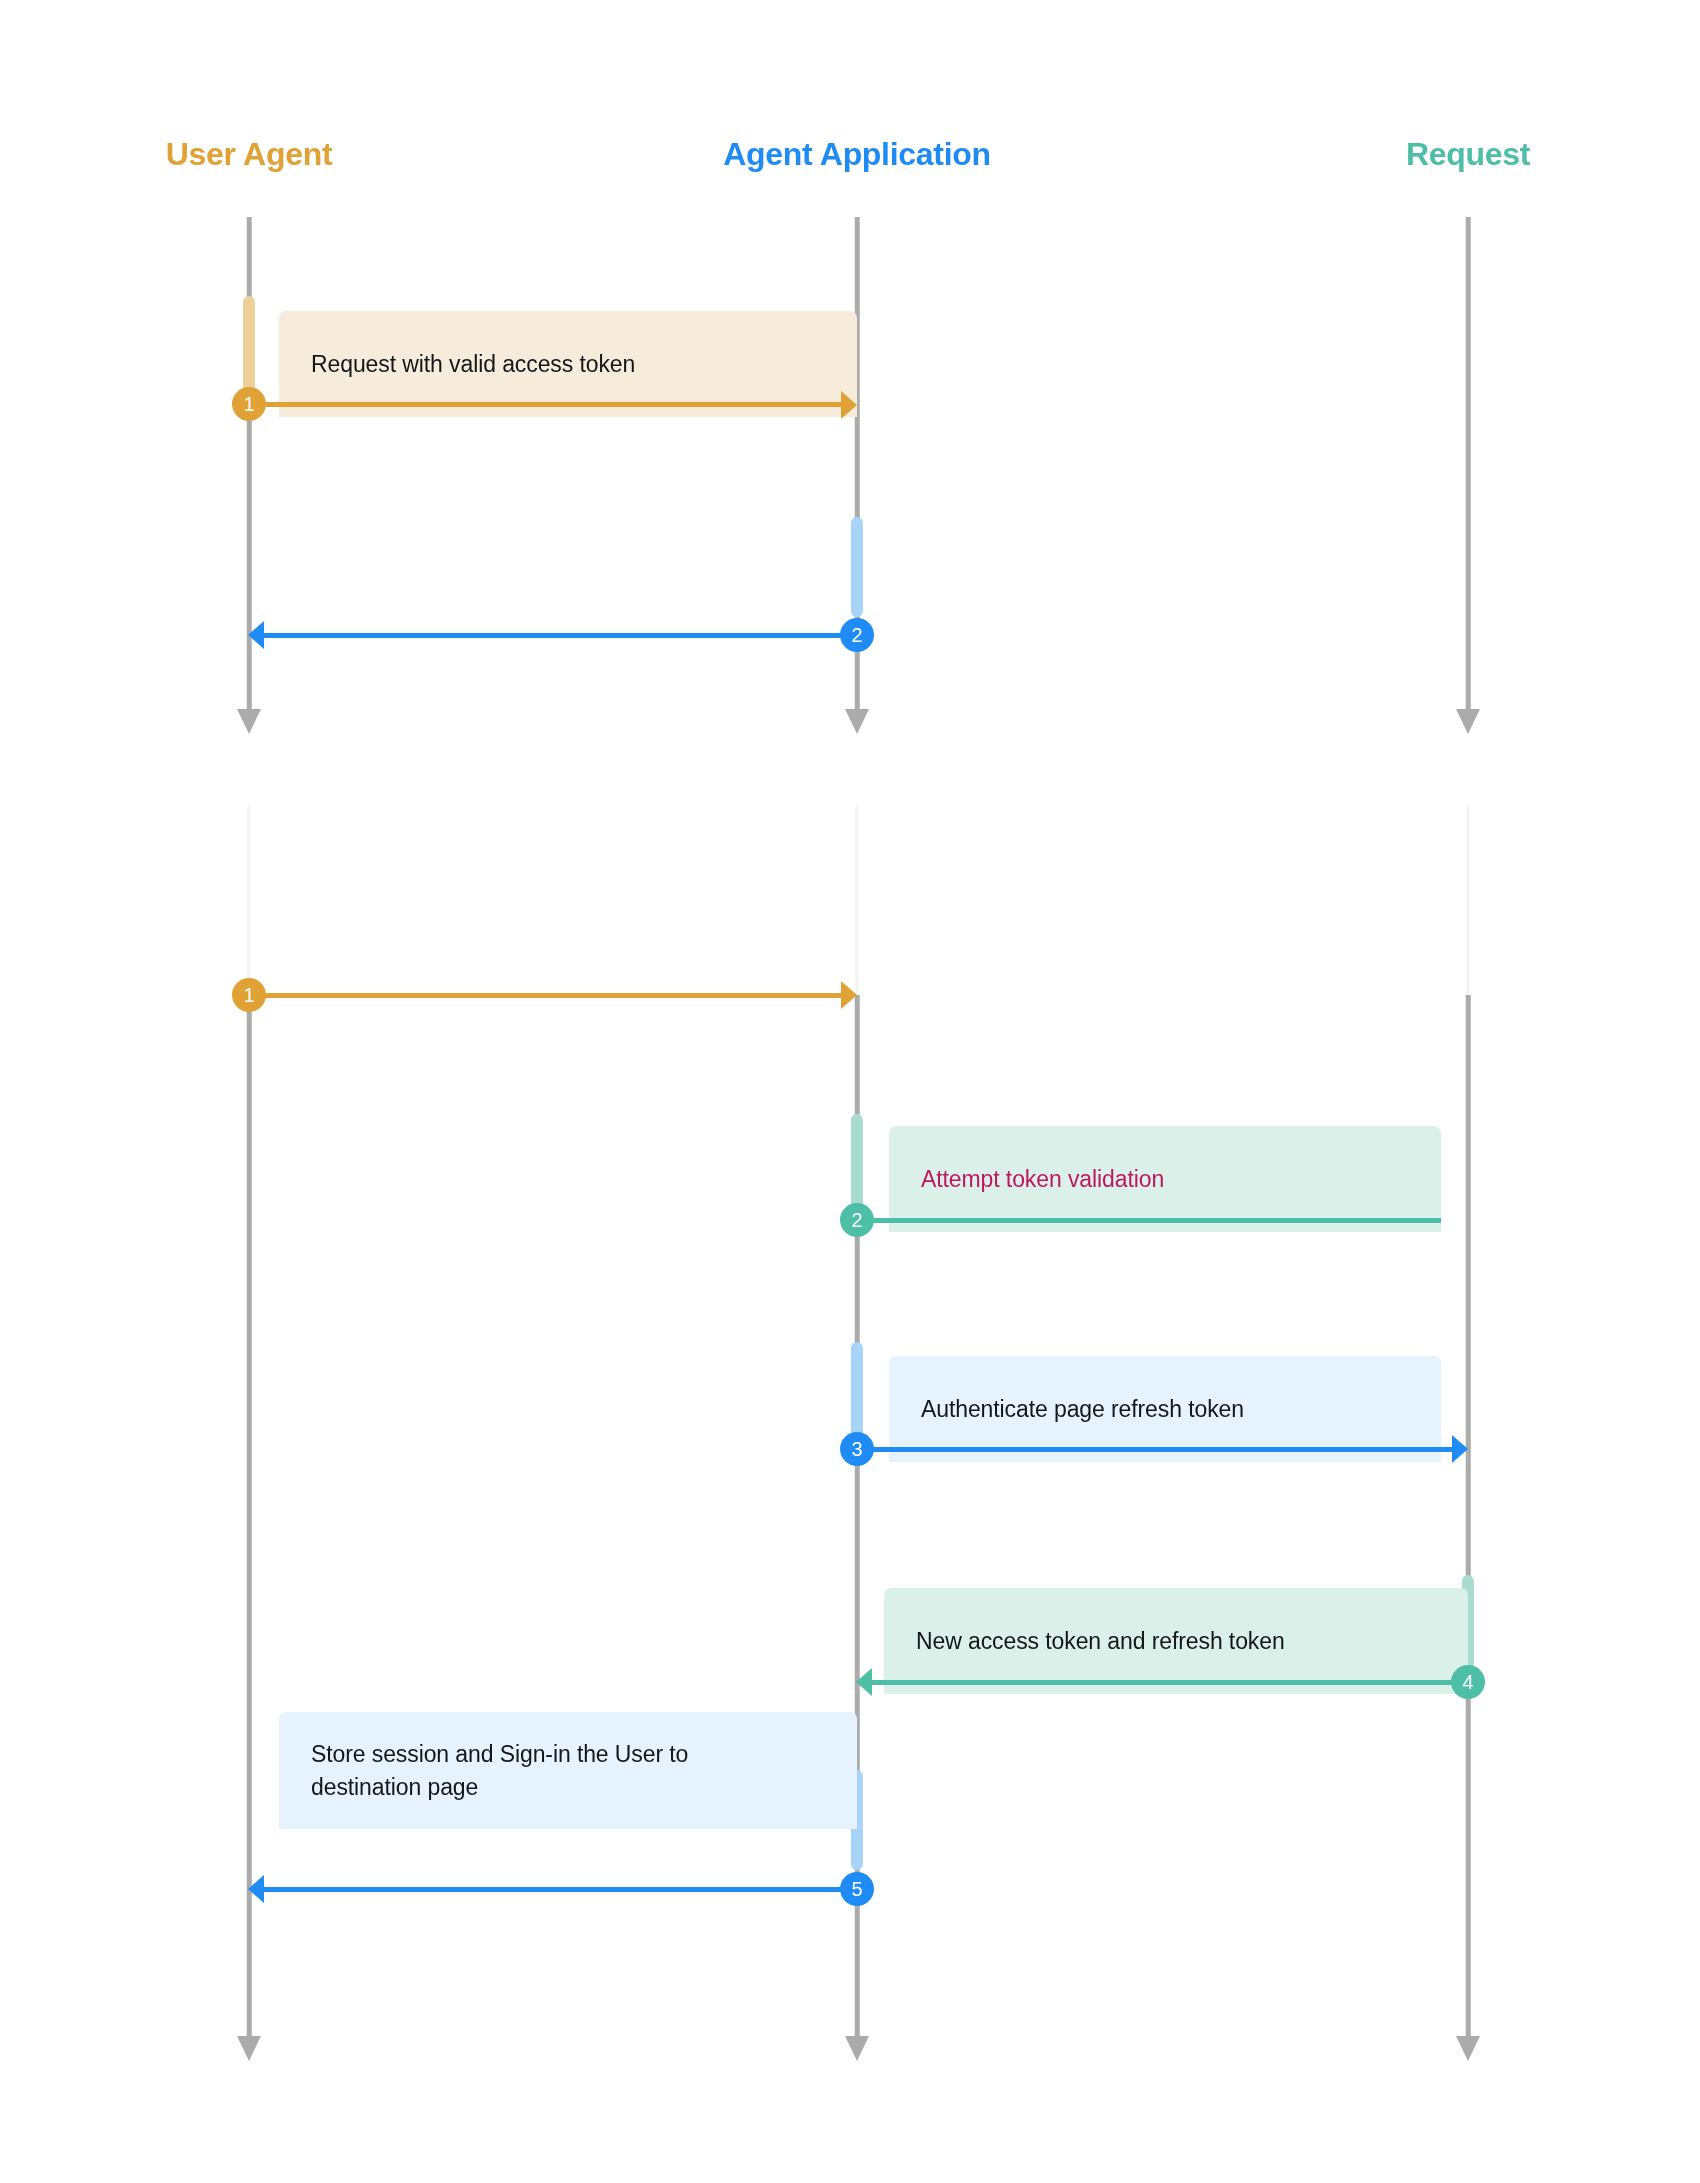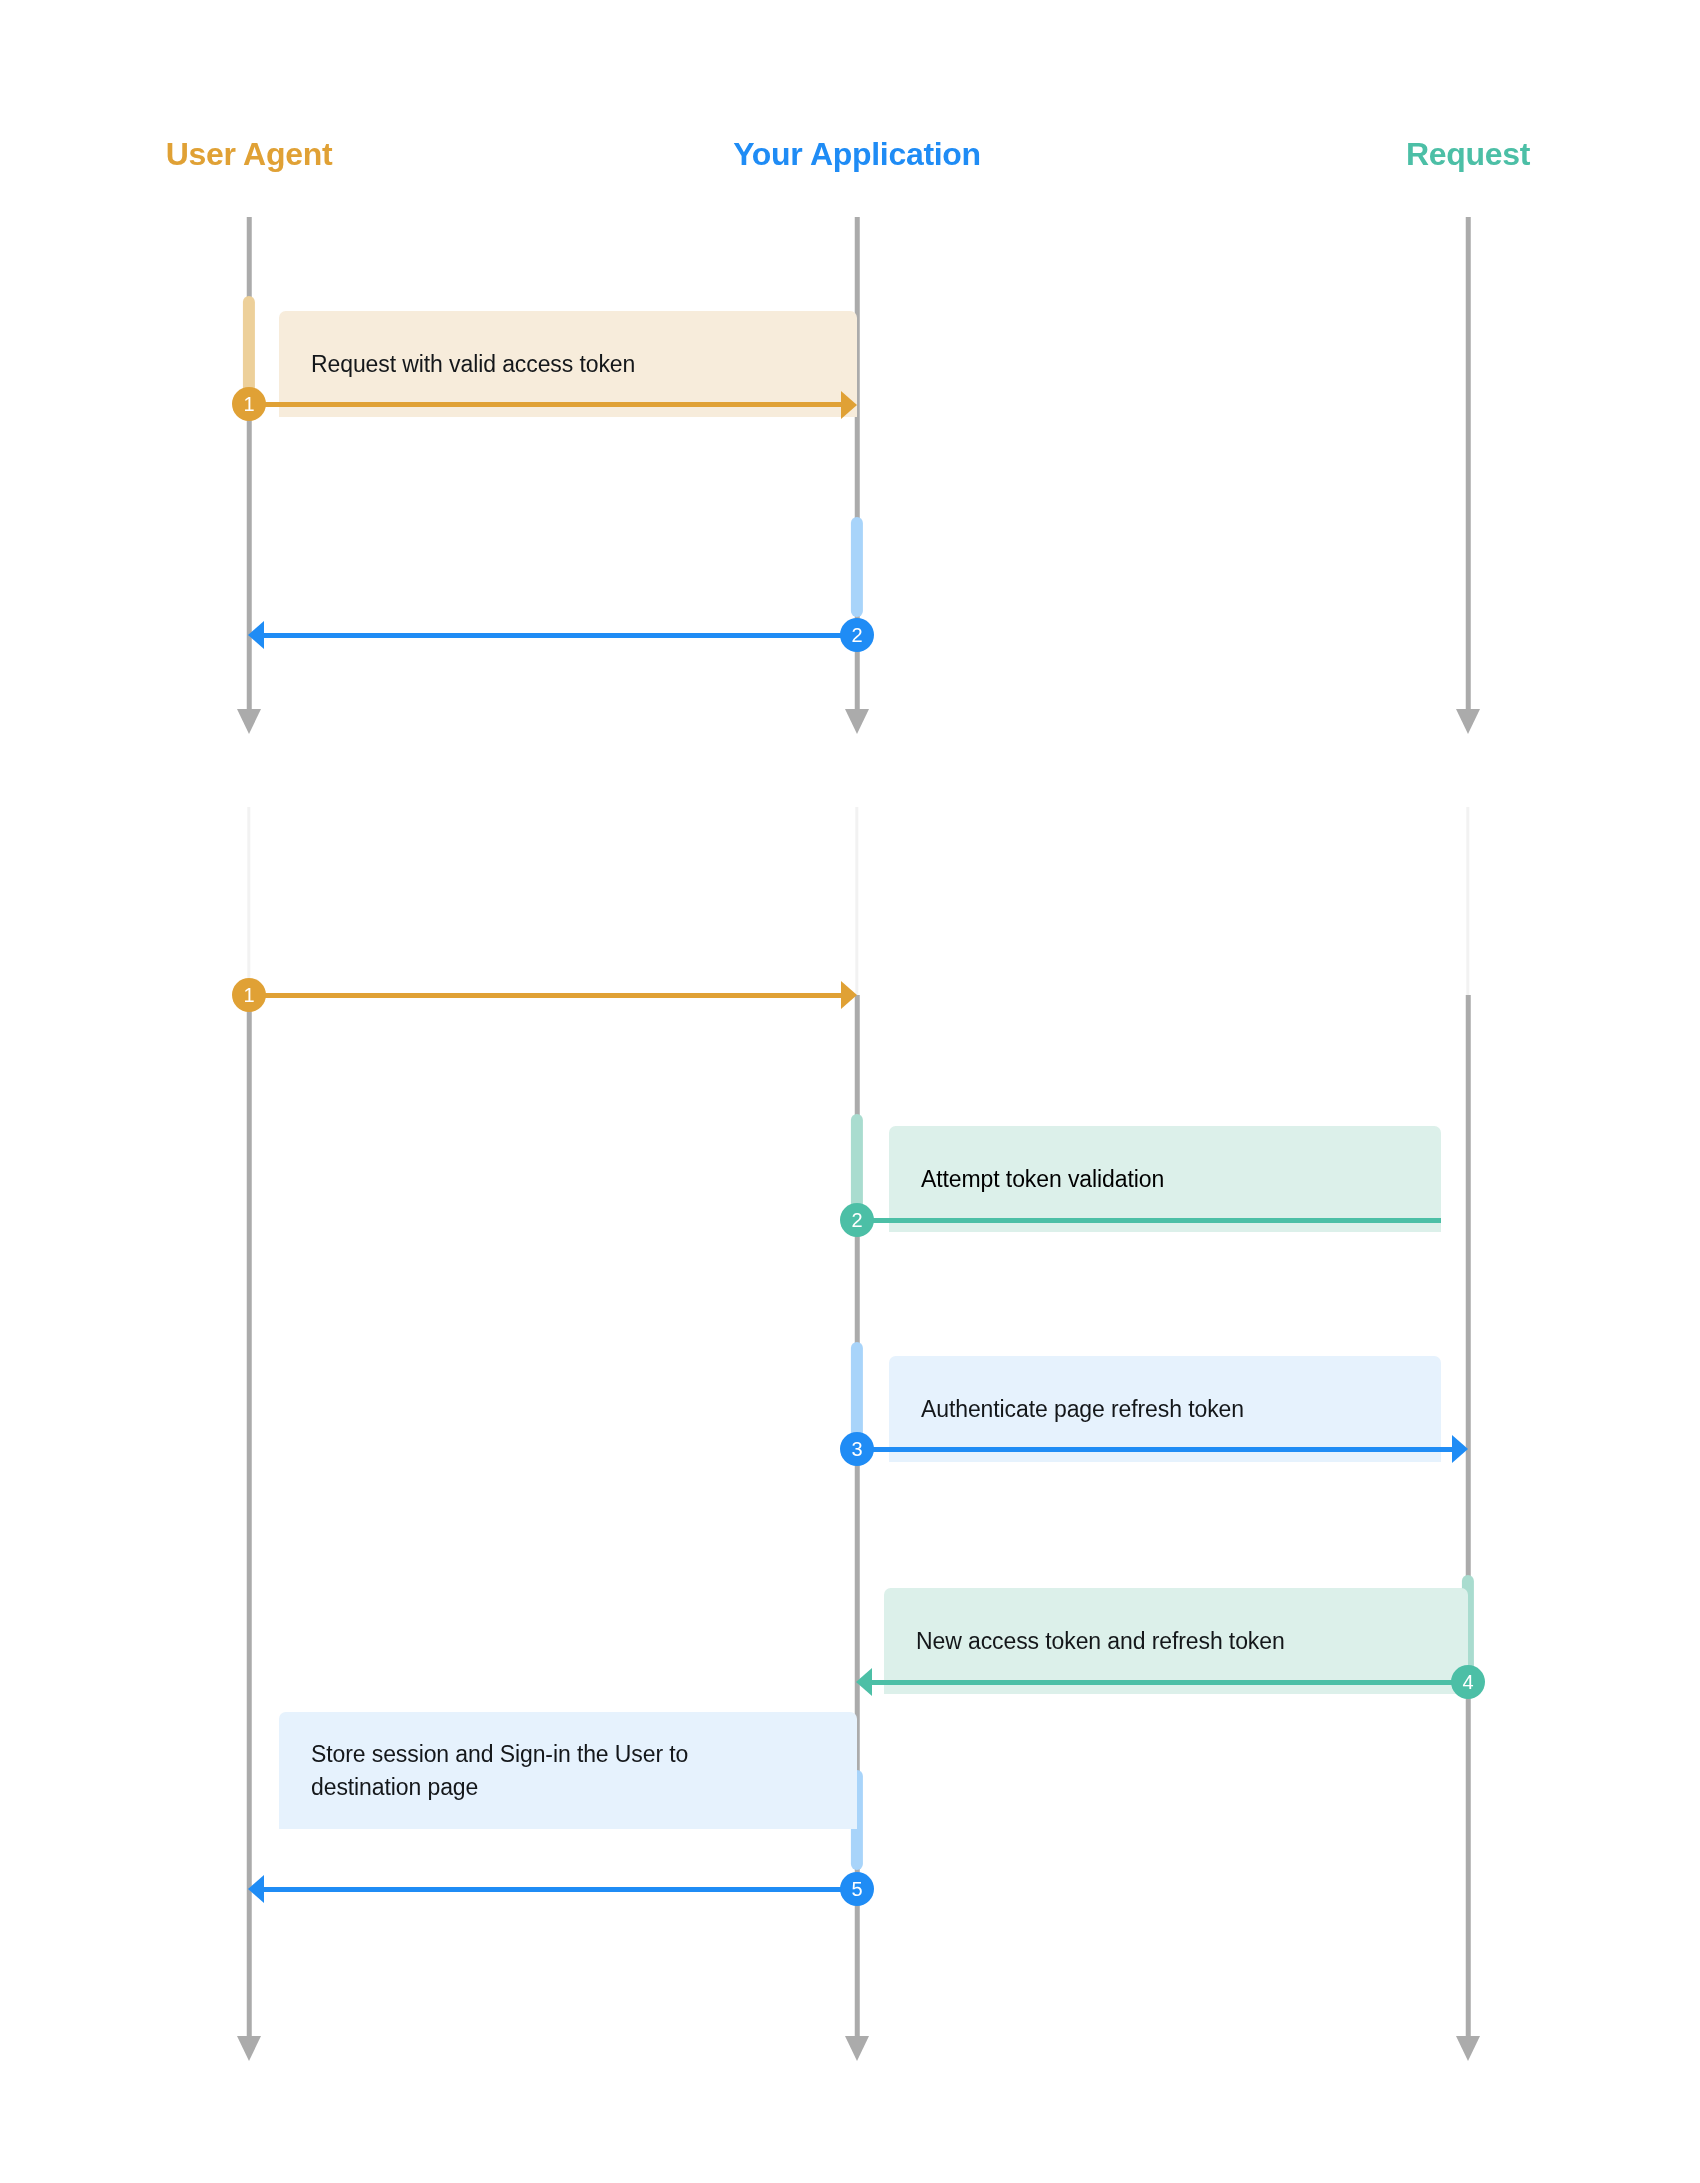--- a/index.html
+++ b/index.html
@@ -111,21 +111,21 @@
     font-size: 20px;
     font-weight: 400;
     line-height: 1;
   }
 </style>
 </head>
 <body>
 
 <div id="diagram">
     <div class="participant-label" style="left: 249px; top: 138px; color: rgb(224, 161, 53);">User Agent</div>
-    <div class="participant-label" style="left: 857px; top: 138px; color: rgb(31, 140, 245);">Your Application</div>
+    <div class="participant-label" style="left: 857px; top: 138px; color: rgb(31, 140, 245);">Agent Application</div>
     <div class="participant-label" style="left: 1468px; top: 138px; color: rgb(76, 191, 166);">Request</div>
     <div class="lifeline" style="left: 249px; top: 217px; height: 492px; background: rgb(171, 171, 171);"></div>
     <div class="lifeline-arrow" style="left: 249px; top: 709px; border-top-color: rgb(171, 171, 171);"></div>
     <div class="lifeline" style="left: 857px; top: 217px; height: 492px; background: rgb(171, 171, 171);"></div>
     <div class="lifeline-arrow" style="left: 857px; top: 709px; border-top-color: rgb(171, 171, 171);"></div>
     <div class="lifeline" style="left: 1468px; top: 217px; height: 492px; background: rgb(171, 171, 171);"></div>
     <div class="lifeline-arrow" style="left: 1468px; top: 709px; border-top-color: rgb(171, 171, 171);"></div>
     <div class="activation" style="left: 249px; top: 296px; height: 101px; background: rgb(237, 208, 154);"></div>
     <div class="msgbox" style="left: 279px; top: 299px; width: 578px; height: 106px; background: rgb(247, 236, 219);">
       <div>
@@ -147,21 +147,21 @@
     <div class="lifeline" style="left: 857px; top: 995px; height: 1042px; background: rgb(171, 171, 171);"></div>
     <div class="lifeline-arrow" style="left: 857px; top: 2036px; border-top-color: rgb(171, 171, 171);"></div>
     <div class="lifeline" style="left: 1468px; top: 995px; height: 1042px; background: rgb(171, 171, 171);"></div>
     <div class="lifeline-arrow" style="left: 1468px; top: 2036px; border-top-color: rgb(171, 171, 171);"></div>
     <div class="msgline" style="background: rgb(224, 161, 53); top: 993px; left: 249px; width: 593px;"></div>
     <div class="arrowhead right" style="top: 981px; left: 841px; border-left: 16.7px solid rgb(224, 161, 53);"></div>
     <div class="badge" style="left: 249px; top: 995px; background: rgb(224, 161, 53);">1</div>
     <div class="activation" style="left: 857px; top: 1114px; height: 99px; background: rgb(169, 220, 207);"></div>
     <div class="msgbox" style="left: 889px; top: 1114px; width: 552px; height: 106px; background: rgb(220, 240, 234);">
       <div>
-        <span style="color: #000000;">Attempt token validation</span>
+        <span style="color: #be185d;">Attempt token validation</span>
       </div>
     </div>
     <div class="msgline" style="background: rgb(76, 191, 166); top: 1218px; left: 857px; width: 584px;"></div>
     <div class="badge" style="left: 857px; top: 1220px; background: rgb(76, 191, 166);">2</div>
     <div class="activation" style="left: 857px; top: 1342px; height: 100px; background: rgb(168, 212, 250);"></div>
     <div class="msgbox" style="left: 889px; top: 1344px; width: 552px; height: 106px; background: rgb(230, 242, 253);">
       <div>
         <span style="color: rgb(20, 23, 26);">Authenticate page refresh token</span>
       </div>
     </div>

